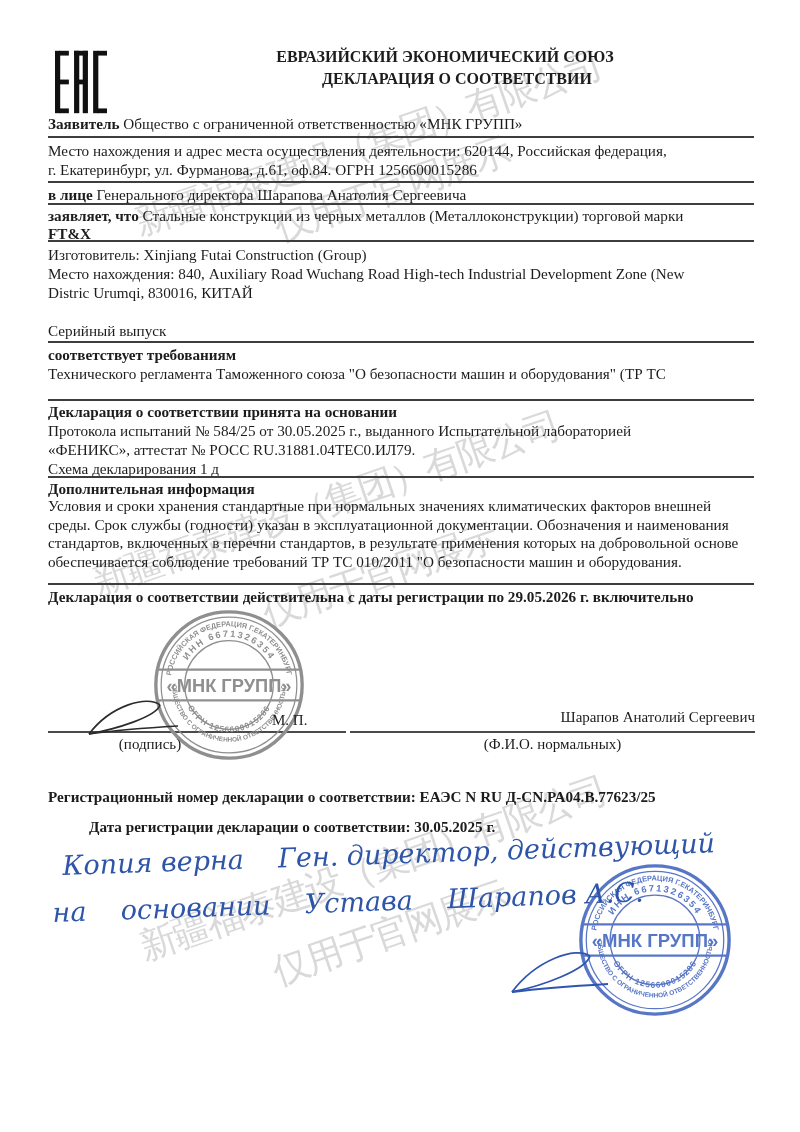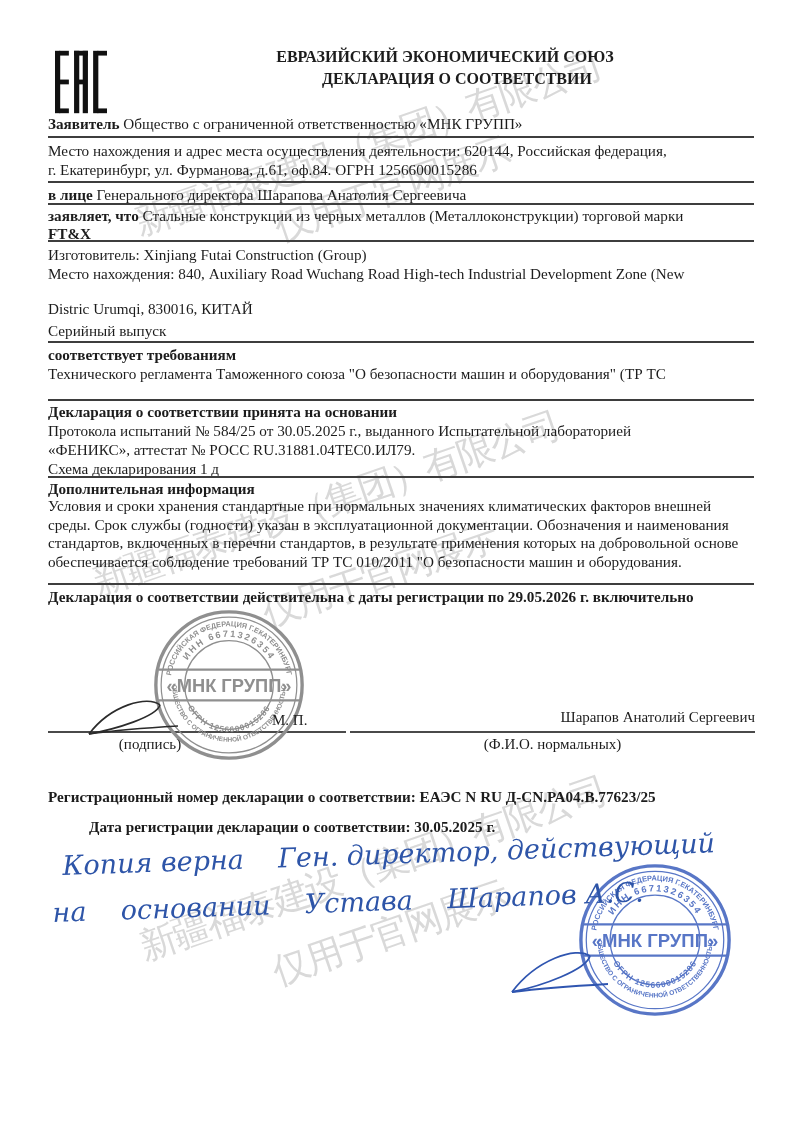--- a/index.html
+++ b/index.html
@@ -68,21 +68,21 @@
 
   <div class="row" style="top:185px;"><span class="lbl">в лице</span><span> Генерального директора Шарапова Анатолия Сергеевича</span></div>
   <div class="hr" style="top:203px;"></div>
 
   <div class="row" style="top:206px;"><span class="lbl">заявляет, что</span><span> Стальные конструкции из черных металлов (Металлоконструкции) торговой марки</span></div>
   <div class="row" style="top:224px;font-weight:bold;">FT&amp;X</div>
   <div class="hr" style="top:240px;"></div>
 
   <div class="row" style="top:245px;">Изготовитель: Xinjiang Futai Construction (Group)</div>
   <div class="row" style="top:264px;">Место нахождения: 840, Auxiliary Road Wuchang Road High-tech Industrial Development Zone (New</div>
-  <div class="row" style="top:283px;margin-top:16px;">Distric Urumqi, 830016, КИТАЙ</div>
+  <div class="row" style="top:283px;">Distric Urumqi, 830016, КИТАЙ</div>
   <div class="row" style="top:321px;">Серийный выпуск</div>
   <div class="hr" style="top:341px;"></div>
 
   <div class="row bold" style="top:345px;">соответствует требованиям</div>
   <div class="row" style="top:364px;">Технического регламента Таможенного союза "О безопасности машин и оборудования" (ТР ТС</div>
   <div class="hr" style="top:399px;"></div>
 
   <div class="row bold" style="top:402px;">Декларация о соответствии принята на основании</div>
   <div class="row" style="top:421px;">Протокола испытаний № 584/25 от 30.05.2025 г., выданного Испытательной лабораторией</div>
   <div class="row" style="top:440px;">«ФЕНИКС», аттестат № РОСС RU.31881.04ТЕС0.ИЛ79.</div>

